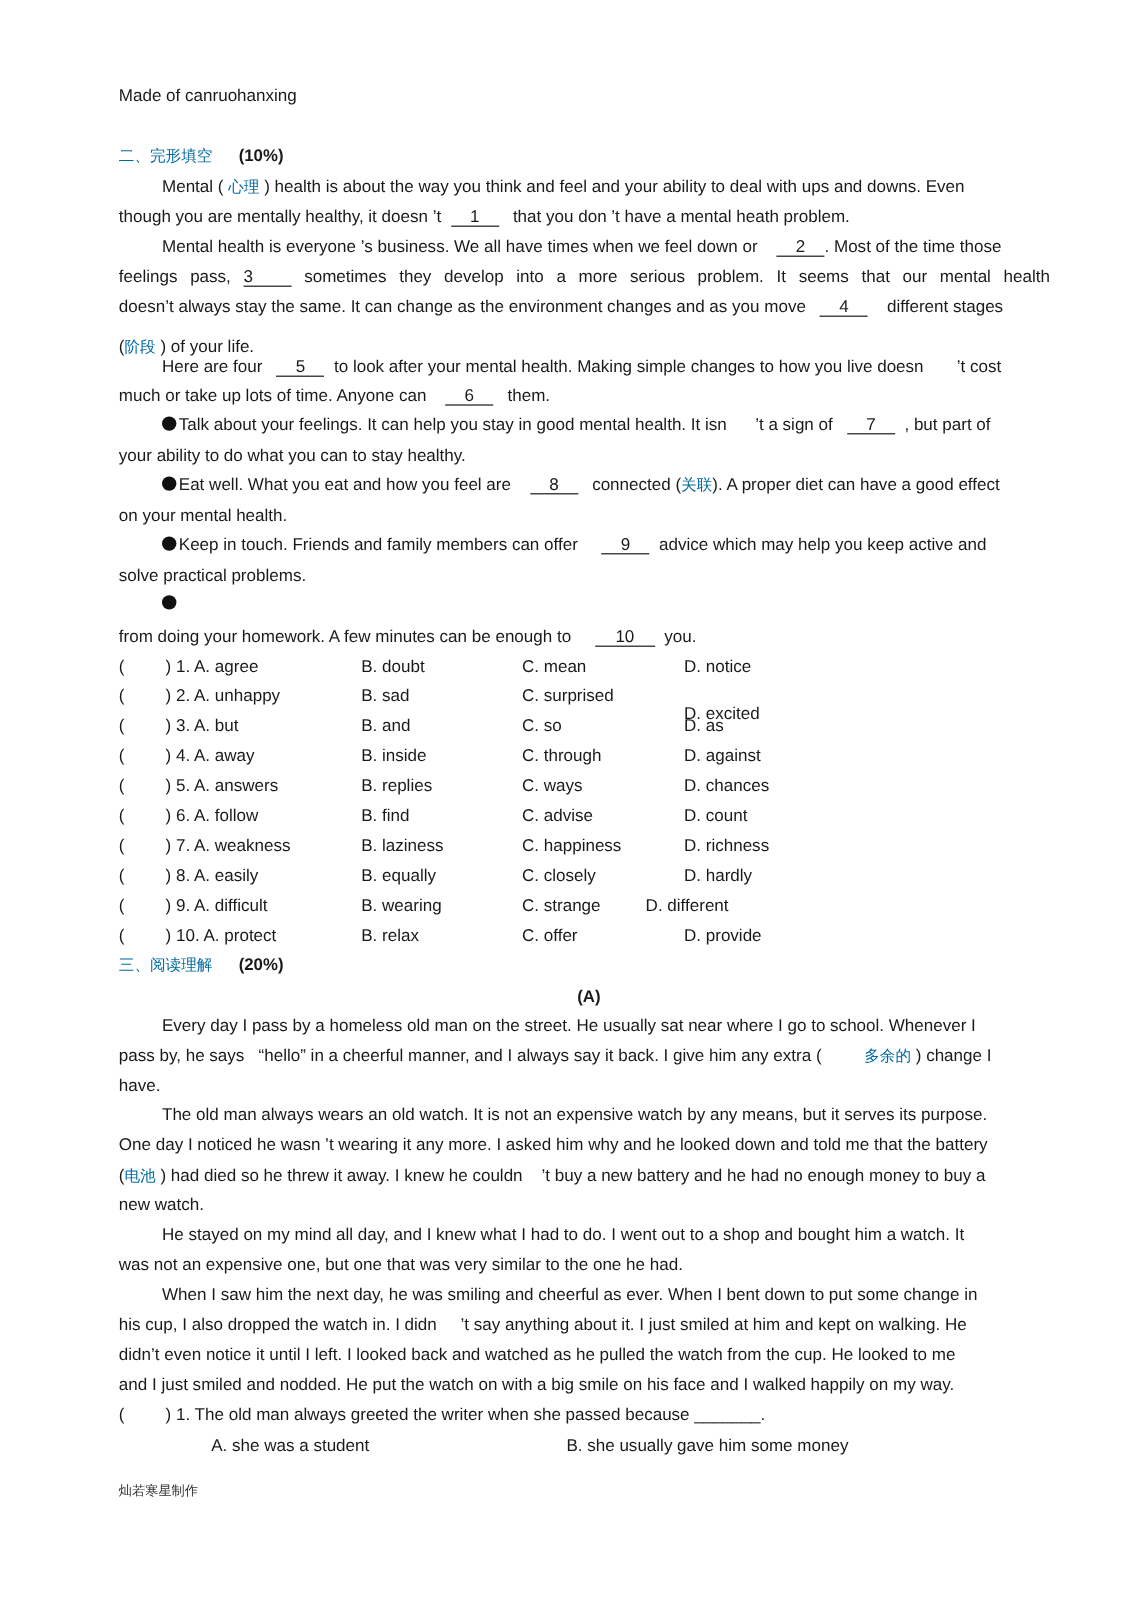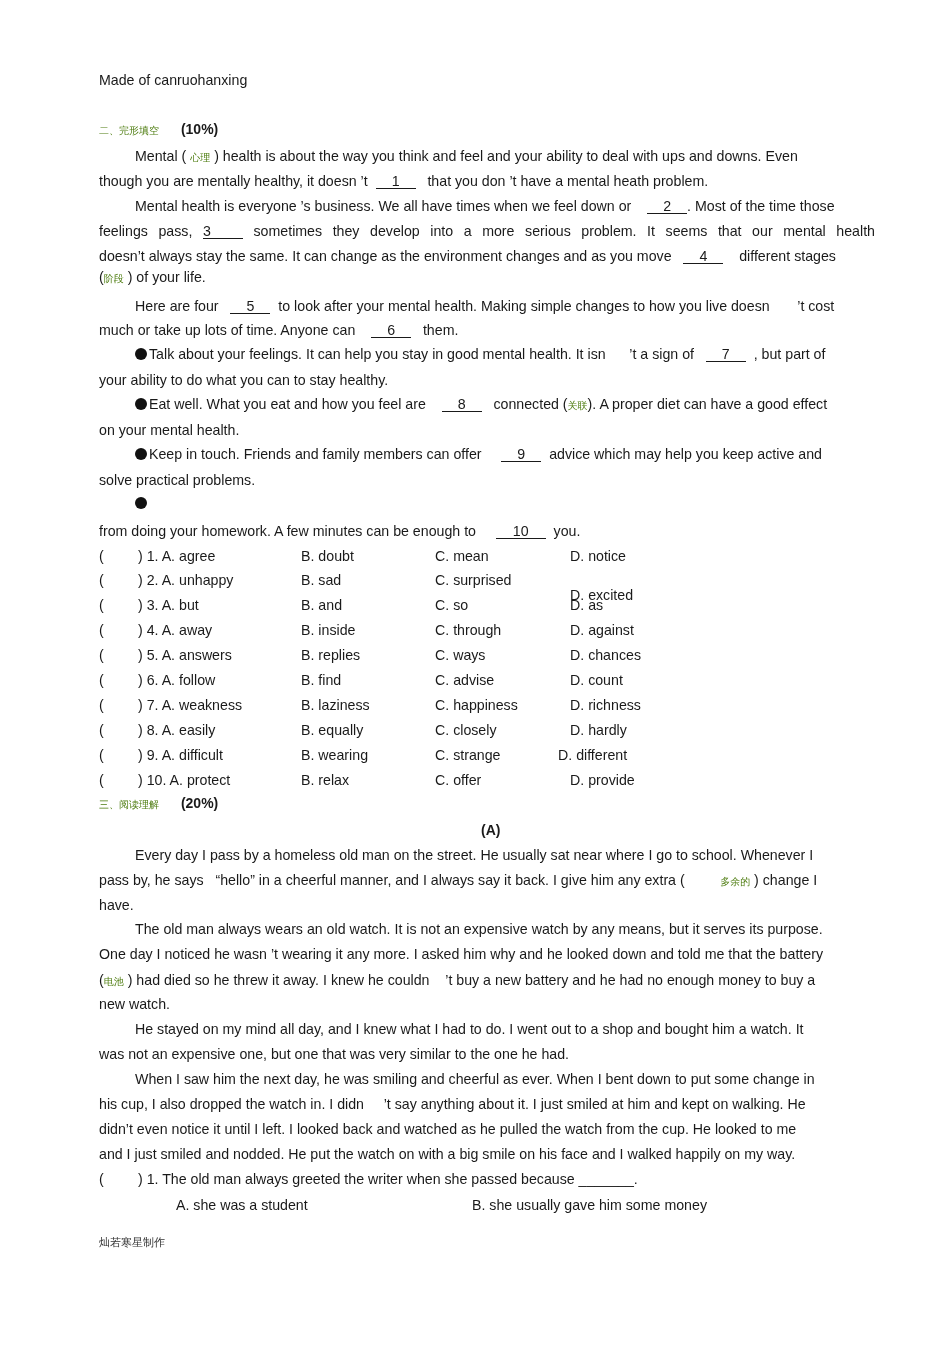--- a/index.html
+++ b/index.html
@@ -1,21 +1,21 @@
 <!DOCTYPE html>
 <html><head>
 <meta charset="utf-8">
 <style>
   html, body { margin: 0; padding: 0; background: #ffffff; }
   body { width: 950px; height: 1345px; position: relative; overflow: hidden;
          font-family: "Liberation Sans", "DejaVu Sans", sans-serif; color: #1a1a1a; }
   .line { position: absolute; left: 99px; font-size: 14.2px; line-height: 18px; white-space: pre; }
   .just { width: 776px; text-align: justify; text-align-last: justify; white-space: normal; }
   .ind { left: 135px; }
-  .cjk { font-family: "DejaVu Sans", sans-serif; color: #4d7c0f; font-size: 10px; }
+  .cjk { font-family: "DejaVu Sans", sans-serif; color: #0369a1; font-size: 13px; }
   .bold { font-weight: bold; }
   .blank { display: inline-block; border-bottom: 1px solid #1a1a1a; text-align: center; line-height: 14px; }
   .header { position: absolute; left: 99px; top: 72px; font-size: 14.2px; }
   .sec { position: absolute; left: 99px; font-size: 14px; }
   .opt { position: absolute; font-size: 14.2px; line-height: 18px; white-space: pre; }
   .footer { position: absolute; left: 99px; top: 1235px; font-size: 11px; color: #333; font-family: "DejaVu Sans", sans-serif; }
   .bullet { display: inline-block; width: 12px; height: 12px; border-radius: 50%; background: #111; vertical-align: -1px; margin-right: 2px; }
   .centerA { position: absolute; left: 481px; top: 822px; font-size: 14px; font-weight: bold; }
 </style>
 </head>
@@ -27,21 +27,21 @@
   <span class="cjk">二、完形填空</span>
   <span class="bold" style="margin-left:18px">(10%)</span>
 </div>
 
 <div class="line ind" style="top:147px"><span>Mental (</span> <span class="cjk">心理</span> <span>) health is about the way you think and feel and your ability to deal with ups and downs. Even</span></div>
 <div class="line" style="top:172px"><span>though you are mentally healthy, it doesn ’t</span>  <span class="blank" style="width:40px">1</span>   <span>that you don ’t have a mental heath problem.</span></div>
 
 <div class="line ind" style="top:197px"><span>Mental health is everyone ’s business. We all have times when we feel down or</span>    <span class="blank" style="width:40px">2</span><span>. Most of the time those</span></div>
 <div class="line just" style="top:222px"><span>feelings pass,</span> <span class="blank" style="width:40px">3</span> <span>sometimes they develop into a more serious problem. It seems that our mental health</span></div>
 <div class="line" style="top:247px"><span>doesn’t always stay the same. It can change as the environment changes and as you move</span>   <span class="blank" style="width:40px">4</span>    <span>different stages</span></div>
-<div class="line" style="top:268px"><span>(</span><span class="cjk">阶段</span> <span>) of your life.</span></div>
+<div class="line" style="top:280px"><span>(</span><span class="cjk">阶段</span> <span>) of your life.</span></div>
 
 <div class="line ind" style="top:297px"><span>Here are four</span>   <span class="blank" style="width:40px">5</span>  <span>to look after your mental health. Making simple changes to how you live doesn</span>       <span>’t cost</span></div>
 <div class="line" style="top:321px"><span>much or take up lots of time. Anyone can</span>    <span class="blank" style="width:40px">6</span>   <span>them.</span></div>
 
 <div class="line ind" style="top:345px"><span class="bullet"></span><span>Talk about your feelings. It can help you stay in good mental health. It isn</span>      <span>’t a sign of</span>   <span class="blank" style="width:40px">7</span>  <span>, but part of</span></div>
 <div class="line" style="top:371px">your ability to do what you can to stay healthy.</div>
 
 <div class="line ind" style="top:395px"><span class="bullet"></span><span>Eat well. What you eat and how you feel are</span>    <span class="blank" style="width:40px">8</span>   <span>connected (</span><span class="cjk">关联</span><span>). A proper diet can have a good effect</span></div>
 <div class="line" style="top:421px">on your mental health.</div>
 
@@ -89,21 +89,21 @@
     <div class="opt" style="left: 570px; top: 696px;">D. richness</div>
     <div class="opt" style="left: 99px; top: 721px;">(</div>
     <div class="opt" style="left: 138px; top: 721px;">) 8. A. easily</div>
     <div class="opt" style="left: 301px; top: 721px;">B. equally</div>
     <div class="opt" style="left: 435px; top: 721px;">C. closely</div>
     <div class="opt" style="left: 570px; top: 721px;">D. hardly</div>
     <div class="opt" style="left: 99px; top: 746px;">(</div>
     <div class="opt" style="left: 138px; top: 746px;">) 9. A. difficult</div>
     <div class="opt" style="left: 301px; top: 746px;">B. wearing</div>
     <div class="opt" style="left: 435px; top: 746px;">C. strange</div>
-    <div class="opt" style="left: 558px; top: 746px;">D. different</div>
+    <div class="opt" style="left: 538px; top: 746px;">D. different</div>
     <div class="opt" style="left: 99px; top: 771px;">(</div>
     <div class="opt" style="left: 138px; top: 771px;">) 10. A. protect</div>
     <div class="opt" style="left: 301px; top: 771px;">B. relax</div>
     <div class="opt" style="left: 435px; top: 771px;">C. offer</div>
     <div class="opt" style="left: 570px; top: 771px;">D. provide</div>
   </div>
 
 <div class="sec" style="top:795px">
   <span class="cjk">三、阅读理解</span>
   <span class="bold" style="margin-left:18px">(20%)</span>

